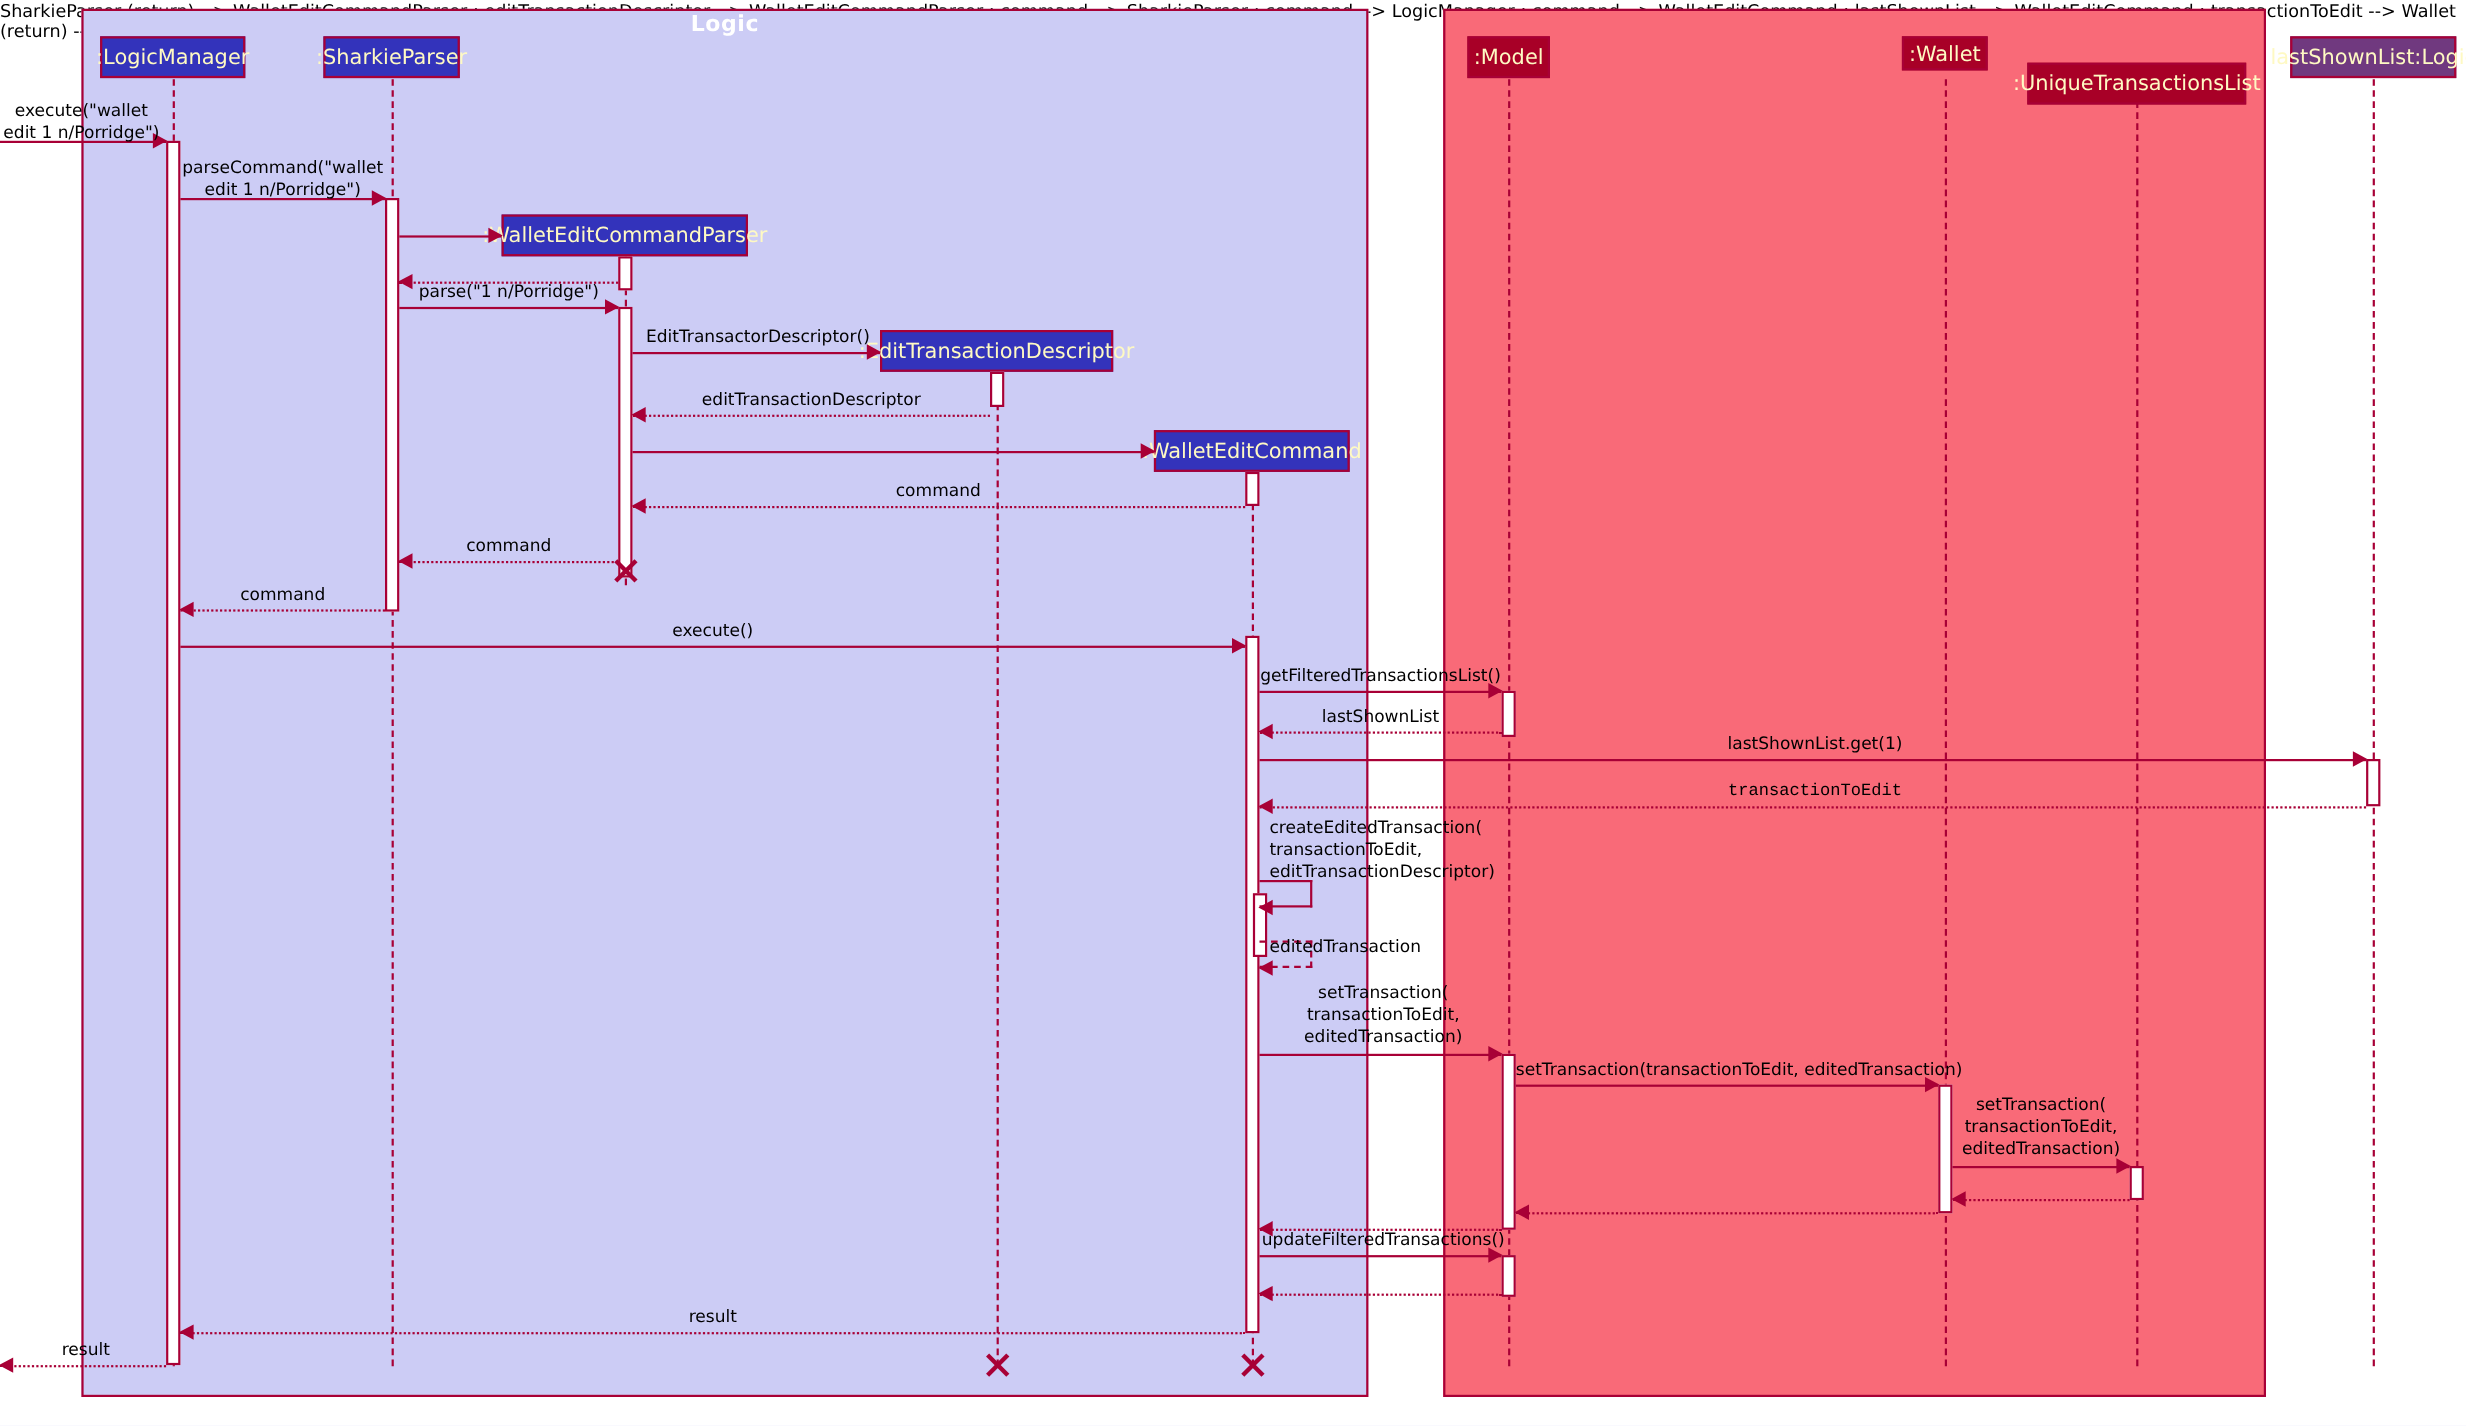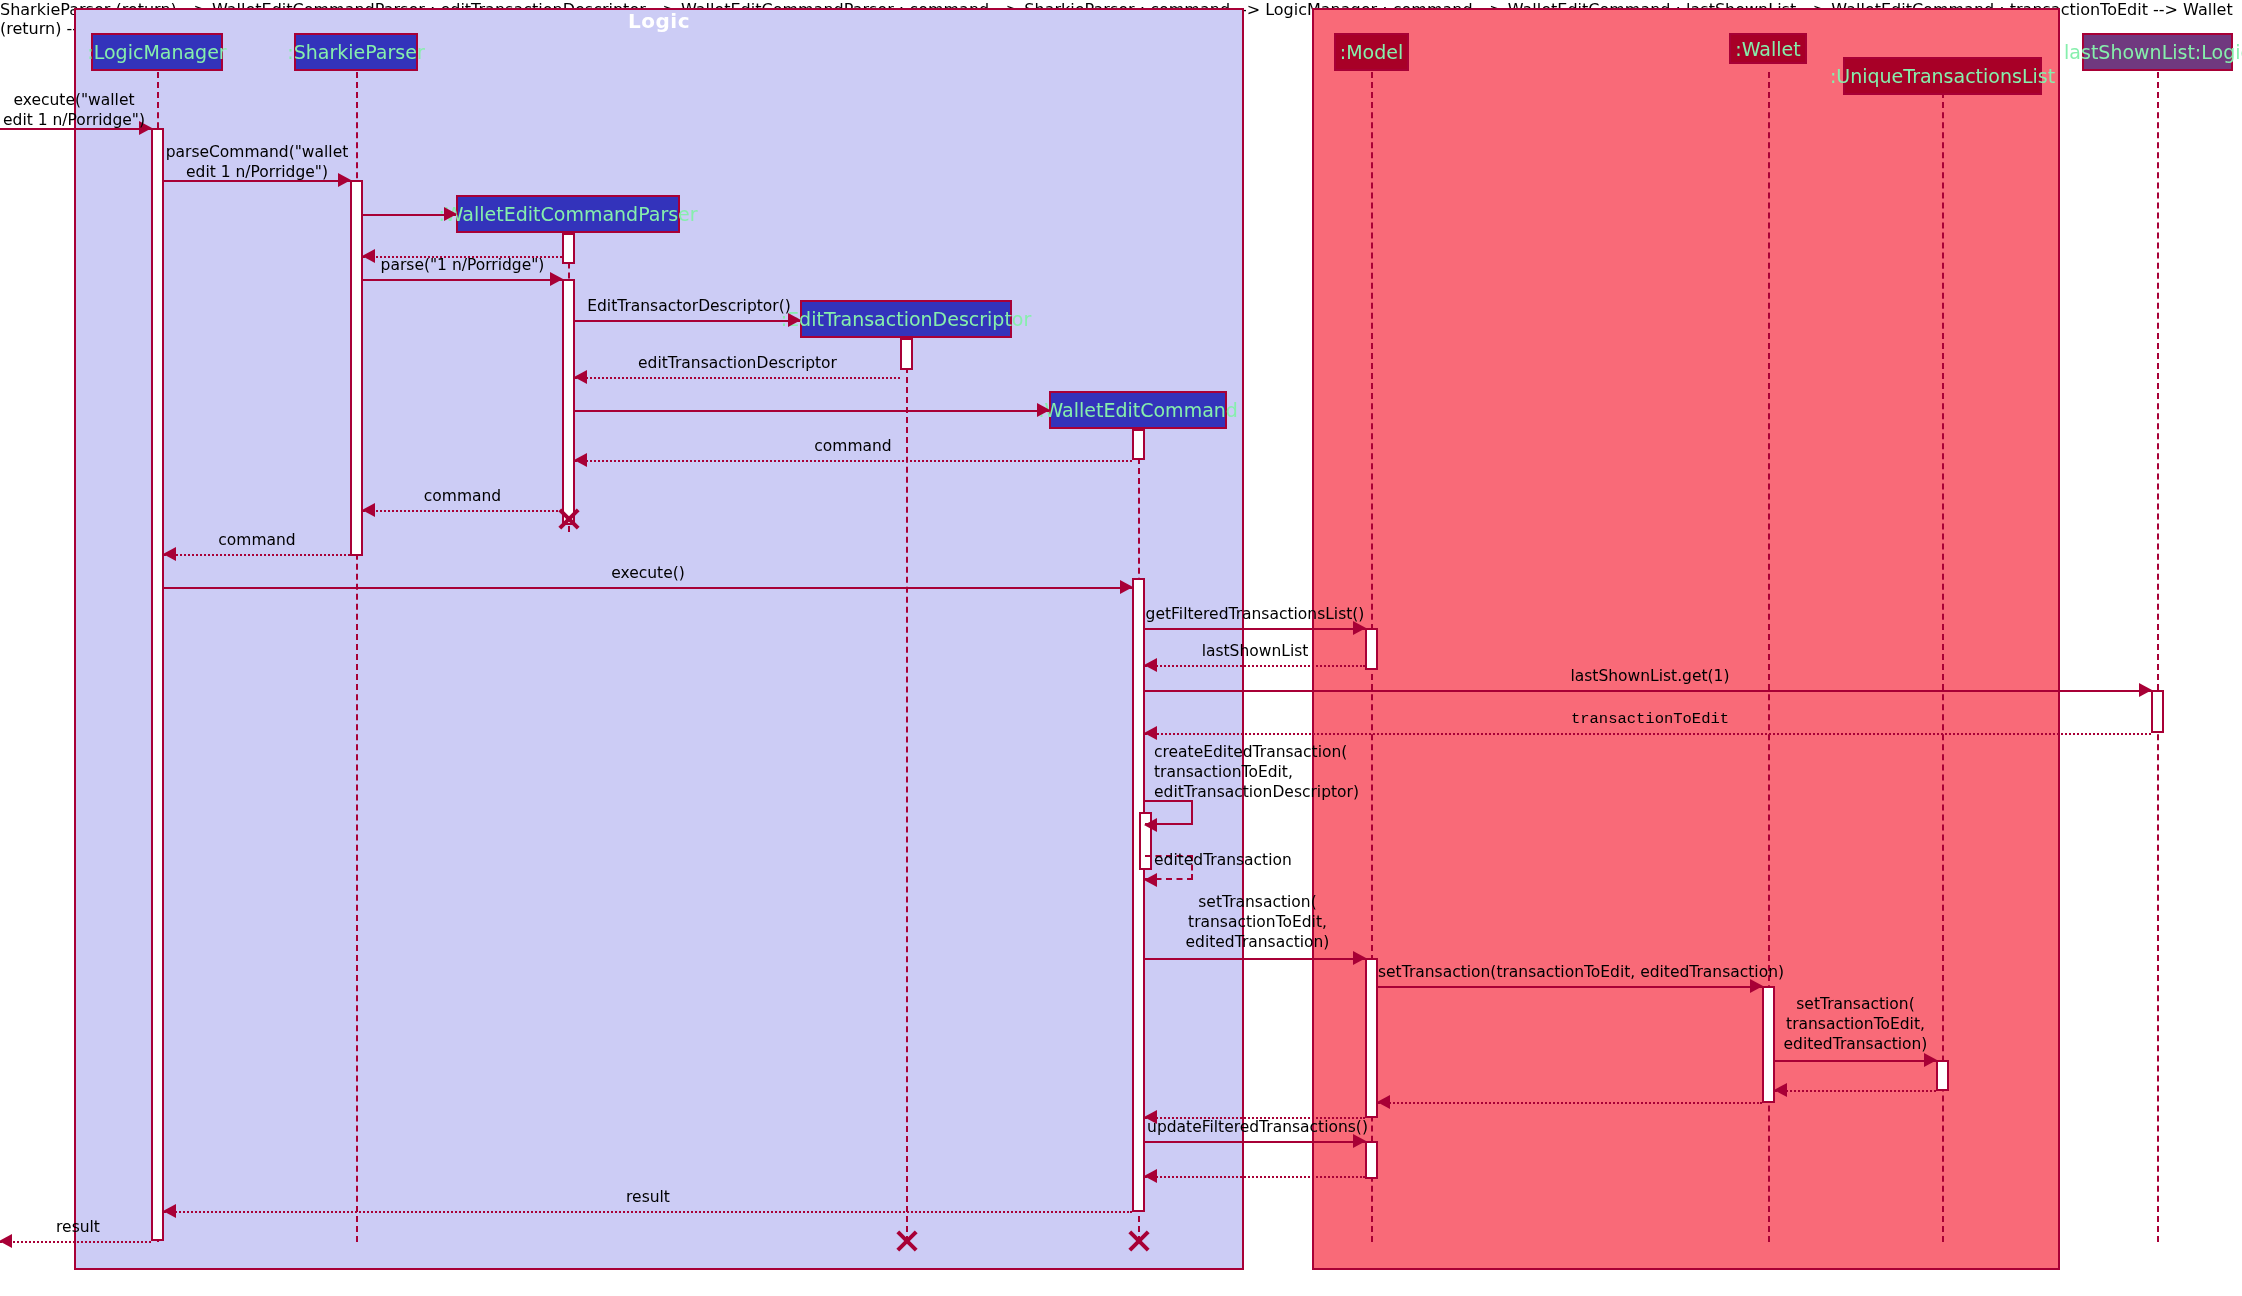--- a/index.html
+++ b/index.html
@@ -6,21 +6,21 @@
   body{font-family:"DejaVu Sans","Liberation Sans",sans-serif;}
   #stage{position:relative;width:2242px;height:1296px;background:#ffffff;overflow:hidden;}
 
   
   .frame{position:absolute;box-sizing:border-box;border:2px solid #A80036;}
   .frame-title{position:absolute;color:#ffffff;font-size:20px;font-weight:bold;letter-spacing:.5px;}
 
   
   .pbox{position:absolute;box-sizing:border-box;border:2px solid #A80036;
         display:flex;align-items:center;justify-content:center;
-        color:#86efac;font-size:19px;white-space:nowrap;padding:0 9px;}
+        color:#fef9c3;font-size:19px;white-space:nowrap;padding:0 9px;}
   .pbox.blue{background:#3333BB;}
   .pbox.darkred{background:#A80027;}
   .pbox.purple{background:#70397F;}
 
   
   .lifeline{position:absolute;width:0;border-left:2px dashed #A80036;}
 
   
   .act{position:absolute;box-sizing:border-box;background:#FFFFFF;border:2px solid #A80036;width:13px;}
 

